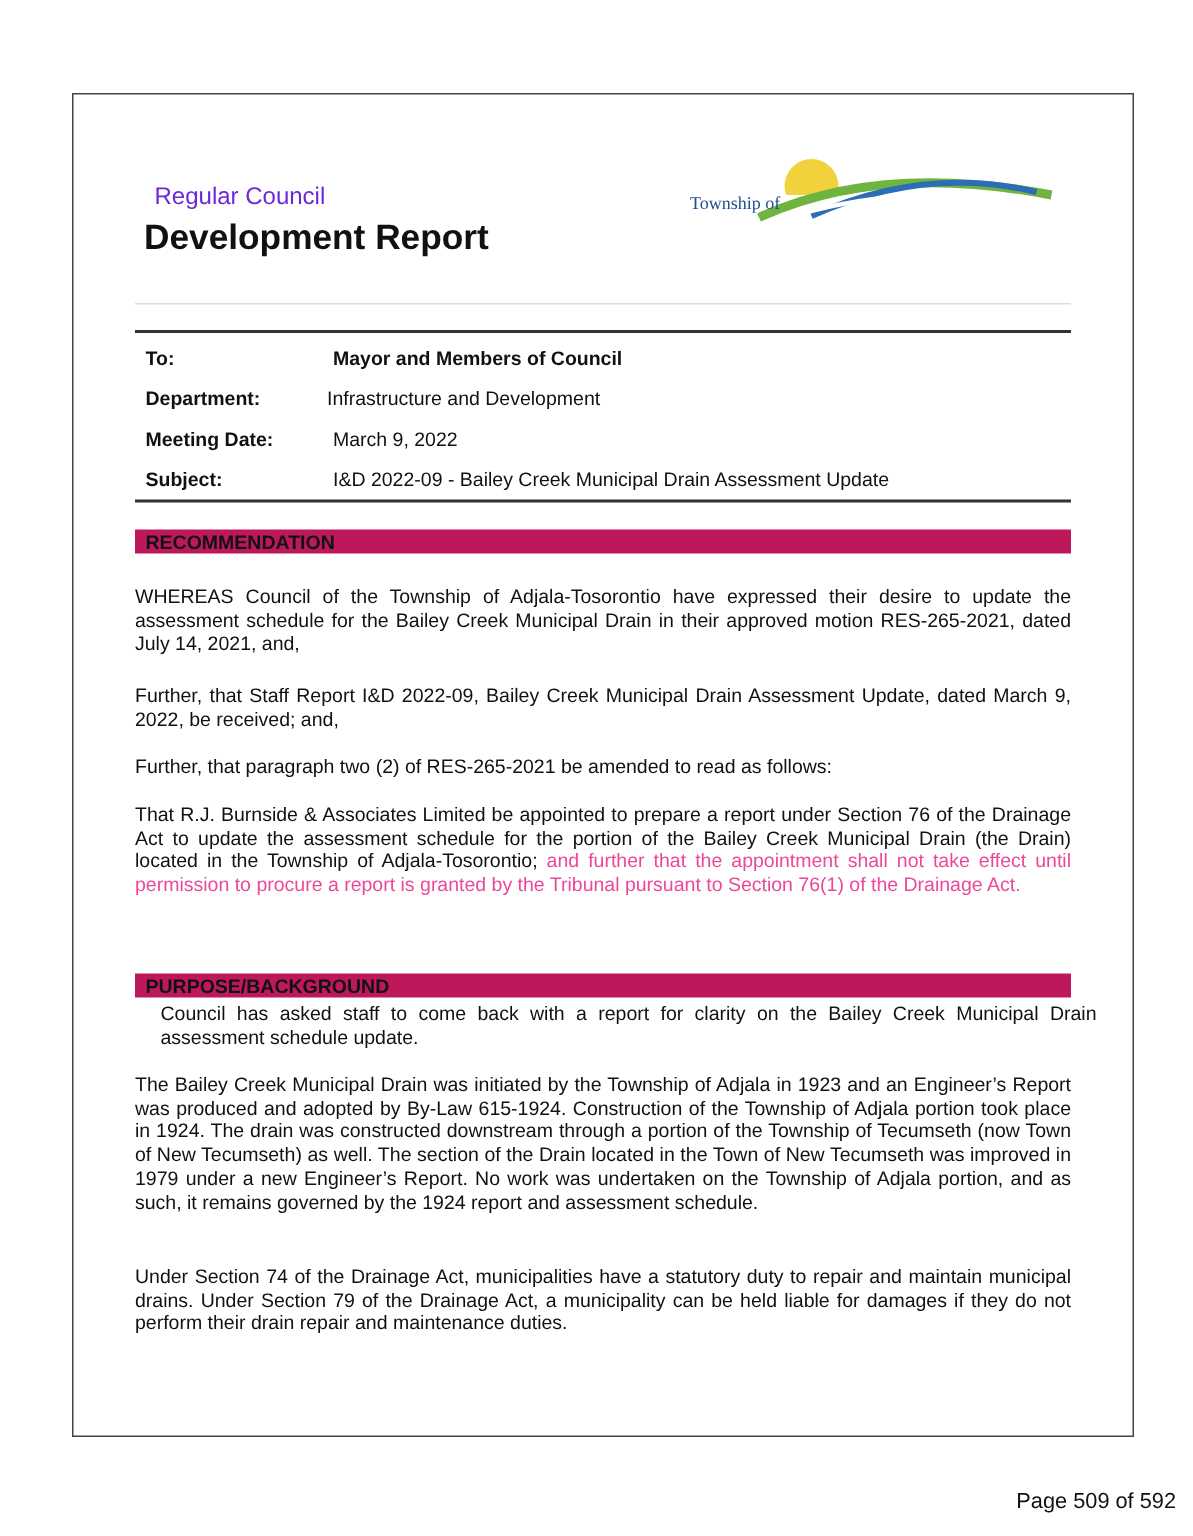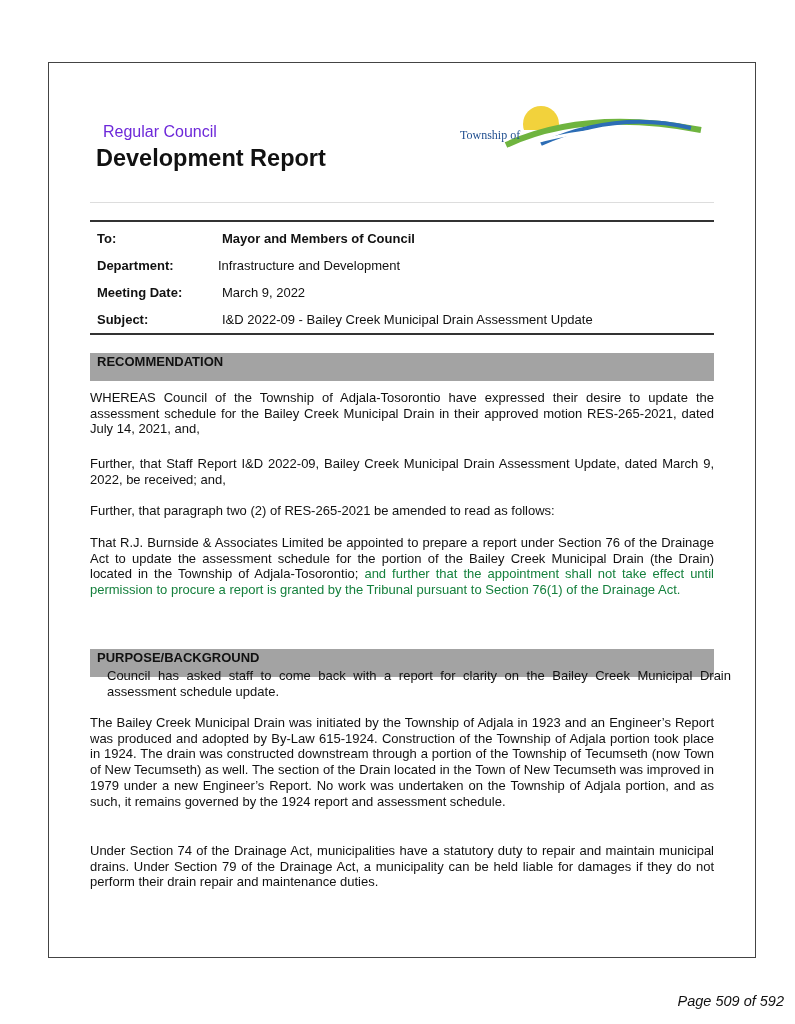--- a/index.html
+++ b/index.html
@@ -8,25 +8,25 @@
   .kicker { position:absolute; left:103px; top:123px; font-size:16px; color:#6d28d9; }
   .title { position:absolute; left:96px; top:144px; font-size:23.5px; font-weight:bold; line-height:29px; color:#111; }
   .hdr-sep { position:absolute; left:90px; top:202px; width:624px; height:1px; background:#ddd; }
   .logo { position:absolute; left:446px; top:100px; width:270px; height:90px; }
   .logo .township { position:absolute; left:14px; top:28px; font-family:"Liberation Serif", serif; font-size:12px; color:#1f4e8f; }
   .logo .name { position:absolute; left:4px; top:40px; font-family:"Liberation Serif", serif; font-weight:bold; font-size:31px; color:#1f4e8f; letter-spacing:0.2px; white-space:nowrap; }
   .rule { position:absolute; left:90px; width:624px; height:2px; background:#333; }
   .meta-row { position:absolute; left:97px; font-size:13px; white-space:nowrap; }
   .meta-label { position:absolute; left:0; font-weight:bold; }
   .meta-value { position:absolute; }
-  .section-bar { position:absolute; left:90px; width:624px; height:28px; background:#a3a3a3; }
+  .section-bar { position:absolute; left:90px; width:624px; height:16px; background:#be185d; }
   .section-bar span { position:absolute; left:7px; top:1px; font-weight:bold; font-size:13px; }
   .para { position:absolute; left:90px; width:624px; font-size:13px; line-height:15.7px; text-align:justify; color:#111; }
-  .red { color:#15803d; }
-  .page-num { position:absolute; right:11px; top:993px; font-size:14.5px; color:#111;font-style:italic; }
+  .red { color:#ec4899; }
+  .page-num { position:absolute; right:11px; top:993px; font-size:14.5px; color:#111; }
 </style>
 </head>
 <body>
 
 <div class="frame"></div>
 
 <div class="kicker">Regular Council</div>
 <div class="title">
   <div>Development Report</div>
 </div>

